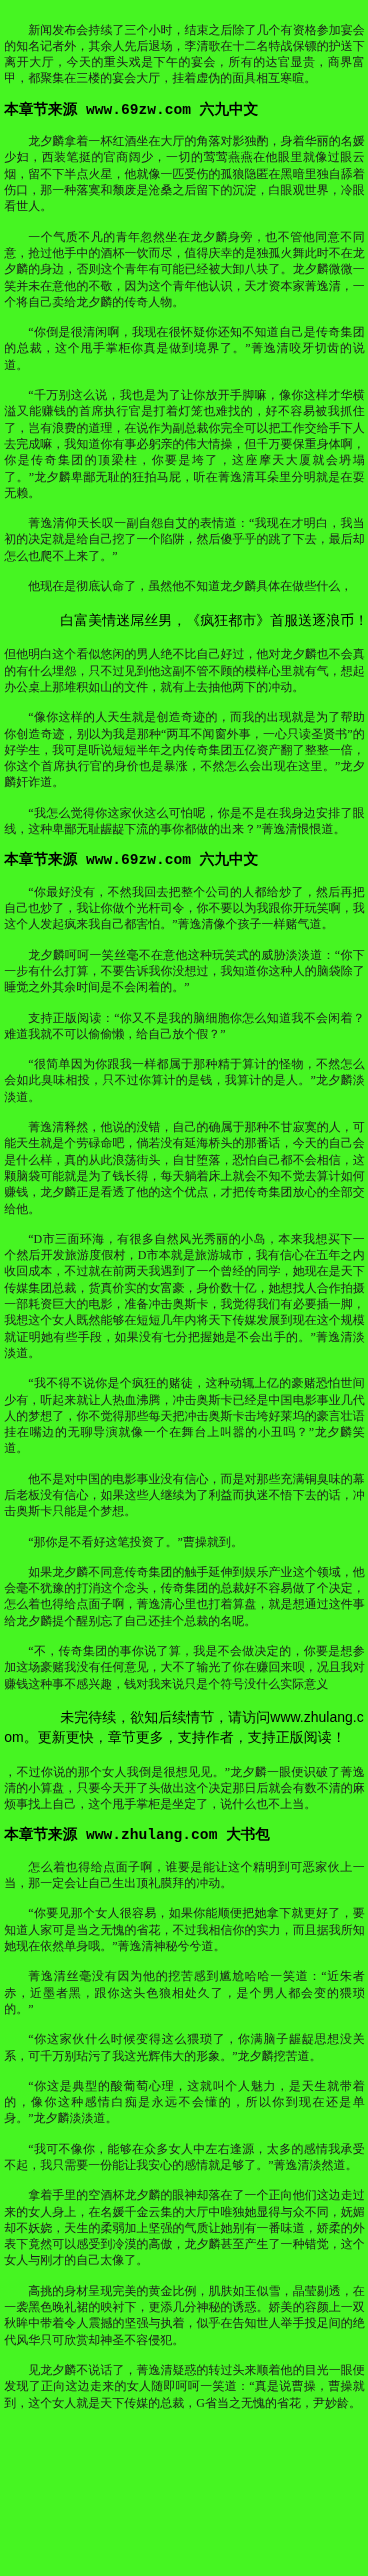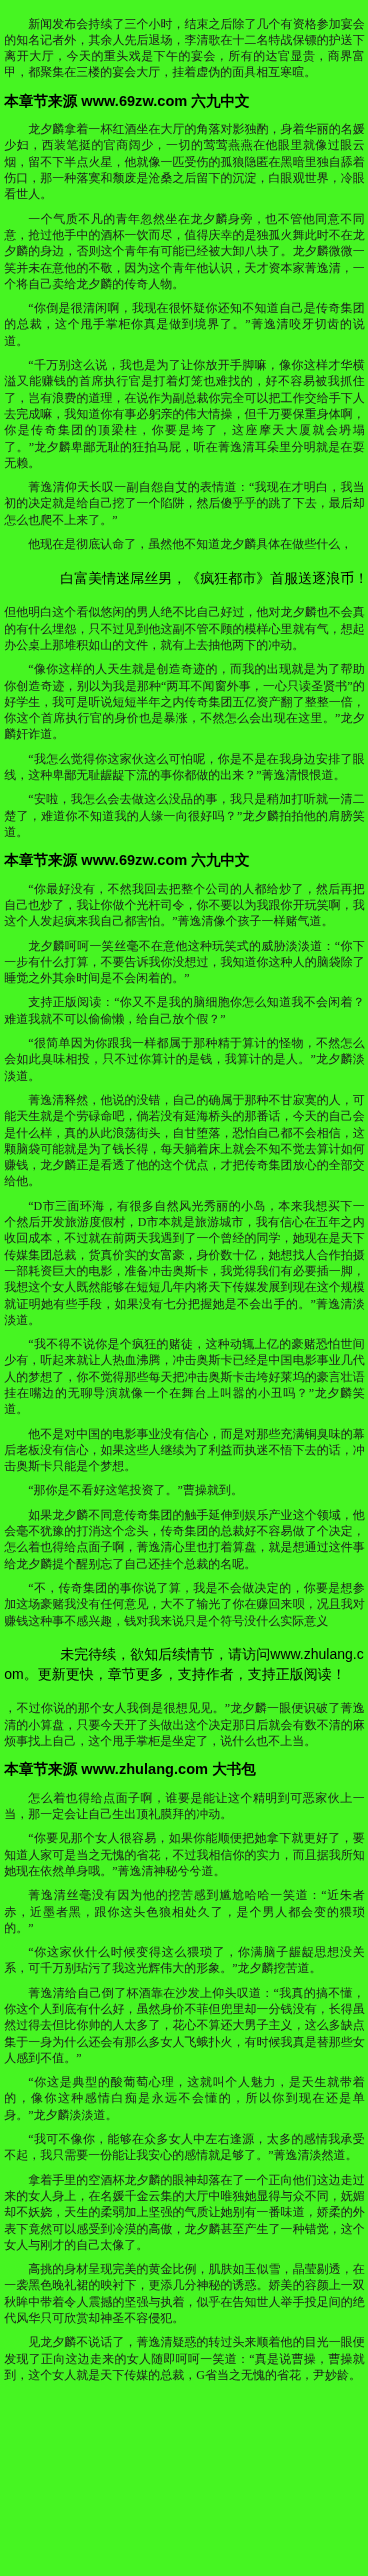--- a/index.html
+++ b/index.html
@@ -13,29 +13,29 @@
     overflow: hidden;
     box-sizing: border-box;
     padding: 7.6px 4.3px 16.3px 4.3px;
   }
   .para {
     font-family: cursive;
     font-size: 12px;
     line-height: 16.3px;
     color: #1B1B1B;
     text-indent: 2em;
-    margin: 8px 0;
+    margin: 14px 0;
     text-align: justify;
     word-break: break-all;
   }
   .para.no-indent {
     text-indent: 0;
   }
   .source-line {
-    font-family: Liberation Sans, sans-serif;
+    font-family: Liberation Mono, monospace;
     font-weight: bold;
     font-size: 14.6px;
     line-height: 18.4px;
     color: #000000;
     margin: 11px 0;
     white-space: nowrap;
   }
   .ad-line {
     font-family: "Liberation Sans", sans-serif;
     font-size: 14px;
@@ -60,41 +60,39 @@
       <p class="para">龙夕麟拿着一杯红酒坐在大厅的角落对影独酌，身着华丽的名媛少妇，西装笔挺的官商阔少，一切的莺莺燕燕在他眼里就像过眼云烟，留不下半点火星，他就像一匹受伤的孤狼隐匿在黑暗里独自舔着伤口，那一种落寞和颓废是沧桑之后留下的沉淀，白眼观世界，冷眼看世人。</p>
       <p class="para">一个气质不凡的青年忽然坐在龙夕麟身旁，也不管他同意不同意，抢过他手中的酒杯一饮而尽，值得庆幸的是独孤火舞此时不在龙夕麟的身边，否则这个青年有可能已经被大卸八块了。龙夕麟微微一笑并未在意他的不敬，因为这个青年他认识，天才资本家菁逸清，一个将自己卖给龙夕麟的传奇人物。</p>
       <p class="para">“你倒是很清闲啊，我现在很怀疑你还知不知道自己是传奇集团的总裁，这个甩手掌柜你真是做到境界了。”菁逸清咬牙切齿的说道。</p>
       <p class="para">“千万别这么说，我也是为了让你放开手脚嘛，像你这样才华横溢又能赚钱的首席执行官是打着灯笼也难找的，好不容易被我抓住了，岂有浪费的道理，在说作为副总裁你完全可以把工作交给手下人去完成嘛，我知道你有事必躬亲的伟大情操，但千万要保重身体啊，你是传奇集团的顶梁柱，你要是垮了，这座摩天大厦就会坍塌了。”龙夕麟卑鄙无耻的狂拍马屁，听在菁逸清耳朵里分明就是在耍无赖。</p>
       <p class="para">菁逸清仰天长叹一副自怨自艾的表情道：“我现在才明白，我当初的决定就是给自己挖了一个陷阱，然后傻乎乎的跳了下去，最后却怎么也爬不上来了。”</p>
       <p class="para">他现在是彻底认命了，虽然他不知道龙夕麟具体在做些什么，</p>
       <div class="ad-line nowrap">白富美情迷屌丝男，《疯狂都市》首服送逐浪币！http://cc.kongzhong.com/r/zhulang/</div>
       <p class="para no-indent">但他明白这个看似悠闲的男人绝不比自己好过，他对龙夕麟也不会真的有什么埋怨，只不过见到他这副不管不顾的模样心里就有气，想起办公桌上那堆积如山的文件，就有上去抽他两下的冲动。</p>
       <p class="para">“像你这样的人天生就是创造奇迹的，而我的出现就是为了帮助你创造奇迹，别以为我是那种“两耳不闻窗外事，一心只读圣贤书”的好学生，我可是听说短短半年之内传奇集团五亿资产翻了整整一倍，你这个首席执行官的身价也是暴涨，不然怎么会出现在这里。”龙夕麟奸诈道。</p>
       <p class="para">“我怎么觉得你这家伙这么可怕呢，你是不是在我身边安排了眼线，这种卑鄙无耻龌龊下流的事你都做的出来？”菁逸清恨恨道。</p>
-      <p class="para">“安啦，我怎么会去做这么没品的事，我只是稍加打听就一清二楚了，难道你不知道我的人缘一向很好吗？”龙夕麟拍拍他的肩膀笑道。</p>
       <div class="source-line">本章节来源 www.69zw.com 六九中文</div>
       <p class="para">“你最好没有，不然我回去把整个公司的人都给炒了，然后再把自己也炒了，我让你做个光杆司令，你不要以为我跟你开玩笑啊，我这个人发起疯来我自己都害怕。”菁逸清像个孩子一样赌气道。</p>
       <p class="para">龙夕麟呵呵一笑丝毫不在意他这种玩笑式的威胁淡淡道：“你下一步有什么打算，不要告诉我你没想过，我知道你这种人的脑袋除了睡觉之外其余时间是不会闲着的。”</p>
       <p class="para">支持正版阅读：“你又不是我的脑细胞你怎么知道我不会闲着？难道我就不可以偷偷懒，给自己放个假？”</p>
       <p class="para">“很简单因为你跟我一样都属于那种精于算计的怪物，不然怎么会如此臭味相投，只不过你算计的是钱，我算计的是人。”龙夕麟淡淡道。</p>
       <p class="para">菁逸清释然，他说的没错，自己的确属于那种不甘寂寞的人，可能天生就是个劳碌命吧，倘若没有延海桥头的那番话，今天的自己会是什么样，真的从此浪荡街头，自甘堕落，恐怕自己都不会相信，这颗脑袋可能就是为了钱长得，每天躺着床上就会不知不觉去算计如何赚钱，龙夕麟正是看透了他的这个优点，才把传奇集团放心的全部交给他。</p>
       <p class="para">“D市三面环海，有很多自然风光秀丽的小岛，本来我想买下一个然后开发旅游度假村，D市本就是旅游城市，我有信心在五年之内收回成本，不过就在前两天我遇到了一个曾经的同学，她现在是天下传媒集团总裁，货真价实的女富豪，身价数十亿，她想找人合作拍摄一部耗资巨大的电影，准备冲击奥斯卡，我觉得我们有必要插一脚，我想这个女人既然能够在短短几年内将天下传媒发展到现在这个规模就证明她有些手段，如果没有七分把握她是不会出手的。”菁逸清淡淡道。</p>
       <p class="para">“我不得不说你是个疯狂的赌徒，这种动辄上亿的豪赌恐怕世间少有，听起来就让人热血沸腾，冲击奥斯卡已经是中国电影事业几代人的梦想了，你不觉得那些每天把冲击奥斯卡击垮好莱坞的豪言壮语挂在嘴边的无聊导演就像一个在舞台上叫嚣的小丑吗？”龙夕麟笑道。</p>
       <p class="para">他不是对中国的电影事业没有信心，而是对那些充满铜臭味的幕后老板没有信心，如果这些人继续为了利益而执迷不悟下去的话，冲击奥斯卡只能是个梦想。</p>
       <p class="para">“那你是不看好这笔投资了。”曹操就到。</p>
       <p class="para">如果龙夕麟不同意传奇集团的触手延伸到娱乐产业这个领域，他会毫不犹豫的打消这个念头，传奇集团的总裁好不容易做了个决定，怎么着也得给点面子啊，菁逸清心里也打着算盘，就是想通过这件事给龙夕麟提个醒别忘了自己还挂个总裁的名呢。</p>
       <p class="para">“不，传奇集团的事你说了算，我是不会做决定的，你要是想参加这场豪赌我没有任何意见，大不了输光了你在赚回来呗，况且我对赚钱这种事不感兴趣，钱对我来说只是个符号没什么实际意义</p>
       <div class="ad-line">未完待续，欲知后续情节，请访问www.zhulang.com。更新更快，章节更多，支持作者，支持正版阅读！</div>
       <p class="para no-indent">，不过你说的那个女人我倒是很想见见。”龙夕麟一眼便识破了菁逸清的小算盘，只要今天开了头做出这个决定那日后就会有数不清的麻烦事找上自己，这个甩手掌柜是坐定了，说什么也不上当。</p>
       <div class="source-line">本章节来源 www.zhulang.com 大书包</div>
       <p class="para">怎么着也得给点面子啊，谁要是能让这个精明到可恶家伙上一当，那一定会让自己生出顶礼膜拜的冲动。</p>
       <p class="para">“你要见那个女人很容易，如果你能顺便把她拿下就更好了，要知道人家可是当之无愧的省花，不过我相信你的实力，而且据我所知她现在依然单身哦。”菁逸清神秘兮兮道。</p>
       <p class="para">菁逸清丝毫没有因为他的挖苦感到尴尬哈哈一笑道：“近朱者赤，近墨者黑，跟你这头色狼相处久了，是个男人都会变的猥琐的。”</p>
       <p class="para">“你这家伙什么时候变得这么猥琐了，你满脑子龌龊思想没关系，可千万别玷污了我这光辉伟大的形象。”龙夕麟挖苦道。</p>
-      <p class="para">菁逸清给自己倒了杯酒靠在沙发上仰头叹道：“我真的搞不懂，你这个人到底有什么好，虽然身价不菲但兜里却一分钱没有，长得虽然过得去但比你帅的人太多了，花心不算还大男子主义，这么多缺点集于一身为什么还会有那么多女人飞蛾扑火，有时候我真是替那些女人感到不值。”</p>
       <p class="para">“你这是典型的酸葡萄心理，这就叫个人魅力，是天生就带着的，像你这种感情白痴是永远不会懂的，所以你到现在还是单身。”龙夕麟淡淡道。</p>
       <p class="para">“我可不像你，能够在众多女人中左右逢源，太多的感情我承受不起，我只需要一份能让我安心的感情就足够了。”菁逸清淡然道。</p>
       <p class="para">拿着手里的空酒杯龙夕麟的眼神却落在了一个正向他们这边走过来的女人身上，在名媛千金云集的大厅中唯独她显得与众不同，妩媚却不妖娆，天生的柔弱加上坚强的气质让她别有一番味道，娇柔的外表下竟然可以感受到冷漠的高傲，龙夕麟甚至产生了一种错觉，这个女人与刚才的自己太像了。</p>
       <p class="para">高挑的身材呈现完美的黄金比例，肌肤如玉似雪，晶莹剔透，在一袭黑色晚礼裙的映衬下，更添几分神秘的诱惑。娇美的容颜上一双秋眸中带着令人震撼的坚强与执着，似乎在告知世人举手投足间的绝代风华只可欣赏却神圣不容侵犯。</p>
       <p class="para">见龙夕麟不说话了，菁逸清疑惑的转过头来顺着他的目光一眼便发现了正向这边走来的女人随即呵呵一笑道：“真是说曹操，曹操就到，这个女人就是天下传媒的总裁，G省当之无愧的省花，尹妙龄。</p>
     </div>
 </div>
 
 
 </body></html>

